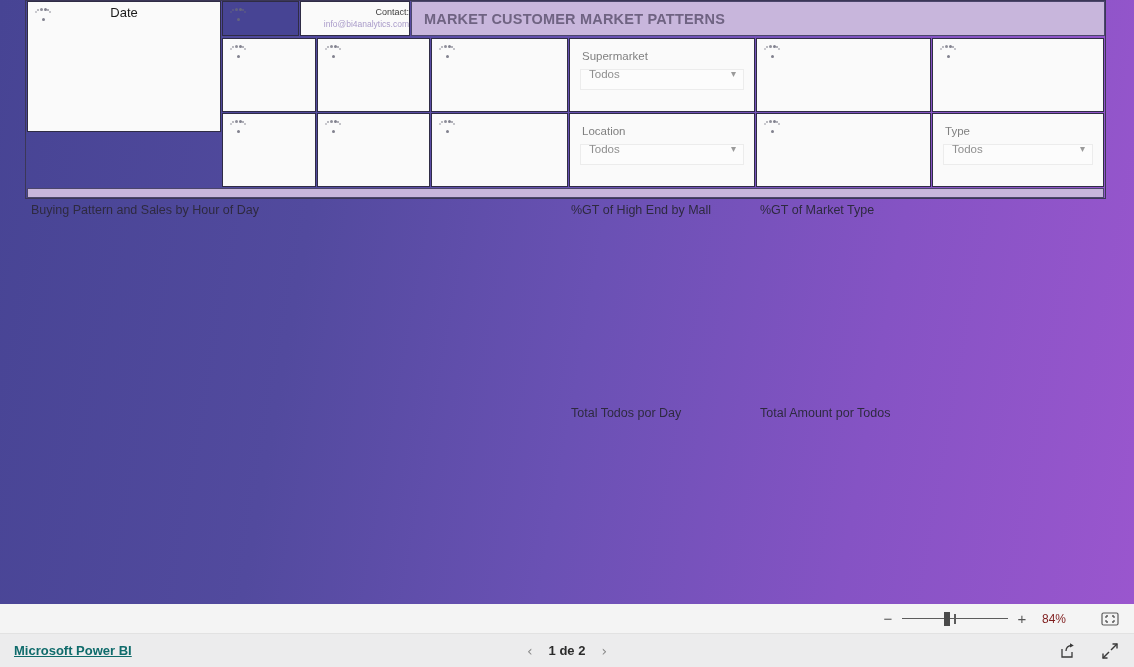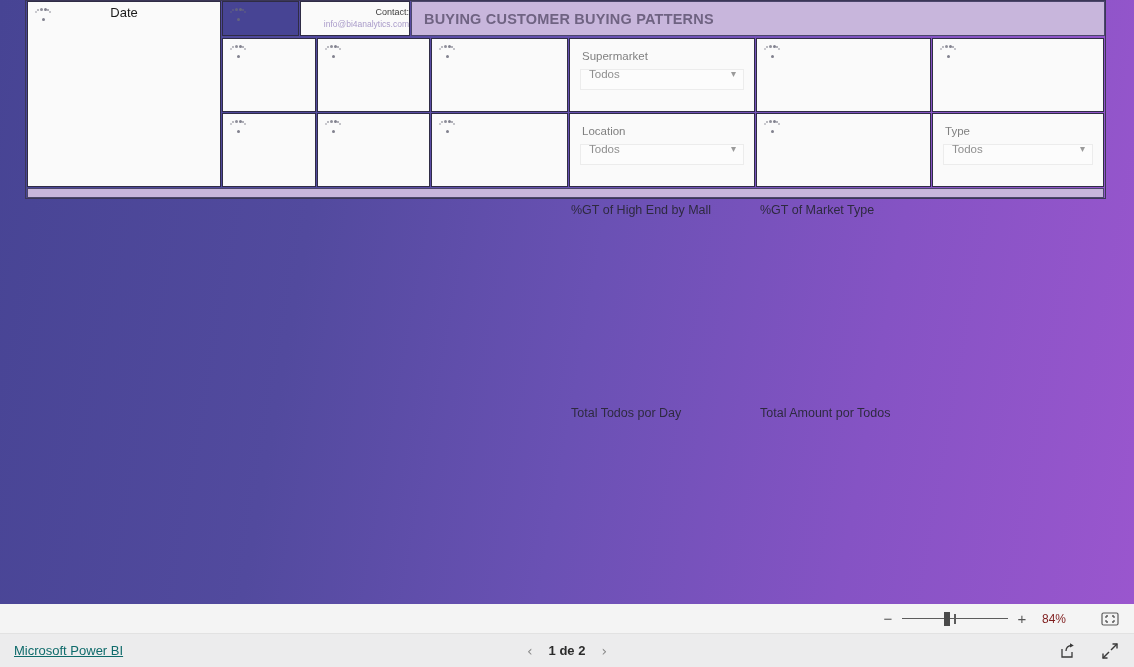--- a/index.html
+++ b/index.html
@@ -29,21 +29,21 @@
     left: 25px; top: 0px;
     width: 1081px; height: 199px;
     border: 1px solid #3b3757;
     background: transparent;
   }
 
   
   #date-card {
     position: absolute;
     left: 27px; top: 1px;
-    width: 194px; height: 186px;
+    width: 194px; height: 131px;
     background: #fafafa;
     border: 1px solid #2f2c45;
   }
   #date-card .card-title {
     position: absolute;
     top: 3px; left: 0; right: 0;
     text-align: center;
     font-size: 13px;
     color: #1a1a1a;
     font-family: "Liberation Sans", sans-serif;
@@ -242,20 +242,21 @@
     align-items: center;
   }
   #pbi-link {
     position: absolute;
     left: 14px;
     font-size: 13px;
     color: #0f6b6b;
     text-decoration: underline;
     cursor: pointer;
     font-family: "Liberation Sans", sans-serif;
+    font-weight: bold;
   }
   #pager {
     position: absolute;
     left: 0; right: 0;
     display: flex;
     align-items: center;
     justify-content: center;
     gap: 16px;
   }
   #pager .arrow {
@@ -314,21 +315,21 @@
         <i class="d7"></i>
     </span>
   </div>
 
   <div id="contact-tile">
     <div class="contact-label">Contact:</div>
     <div class="contact-mail">info@bi4analytics.com</div>
   </div>
 
   <div id="title-banner">
-    <span class="banner-text">BUYING CUSTOMER BUYING PATTERNS</span>
+    <span class="banner-text">MARKET CUSTOMER MARKET PATTERNS</span>
   </div>
 
   <div class="vcard" style="left:222px; top:38px; width:94px; height:74px;">
     <span class="spinner">
       <i class="d1"></i>
         <i class="d2"></i>
         <i class="d3"></i>
         <i class="d4"></i>
         <i class="d5"></i>
         <i class="d6"></i>
@@ -451,20 +452,21 @@
   <div class="vcard" style="left:932px; top:113px; width:172px; height:74px;">
     <div class="slicer-label">Type</div>
     <div class="slicer-box">
       <span class="slicer-value">Todos</span>
       <span class="slicer-caret">▾</span>
     </div>
   </div>
 
   <div id="lower-strip"></div>
 
+  <div class="chart-title" style="left:31px; top:203px;">Buying Pattern and Sales  by Hour of Day</div>
 
   <div class="chart-title" style="left:571px; top:203px;">%GT  of High End by Mall</div>
 
   <div class="chart-title" style="left:760px; top:203px;">%GT of Market Type</div>
 
   <div class="chart-title" style="left:571px; top:406px;">Total Todos por Day</div>
 
   <div class="chart-title" style="left:760px; top:406px;">Total Amount por Todos</div>
 
 </div>

